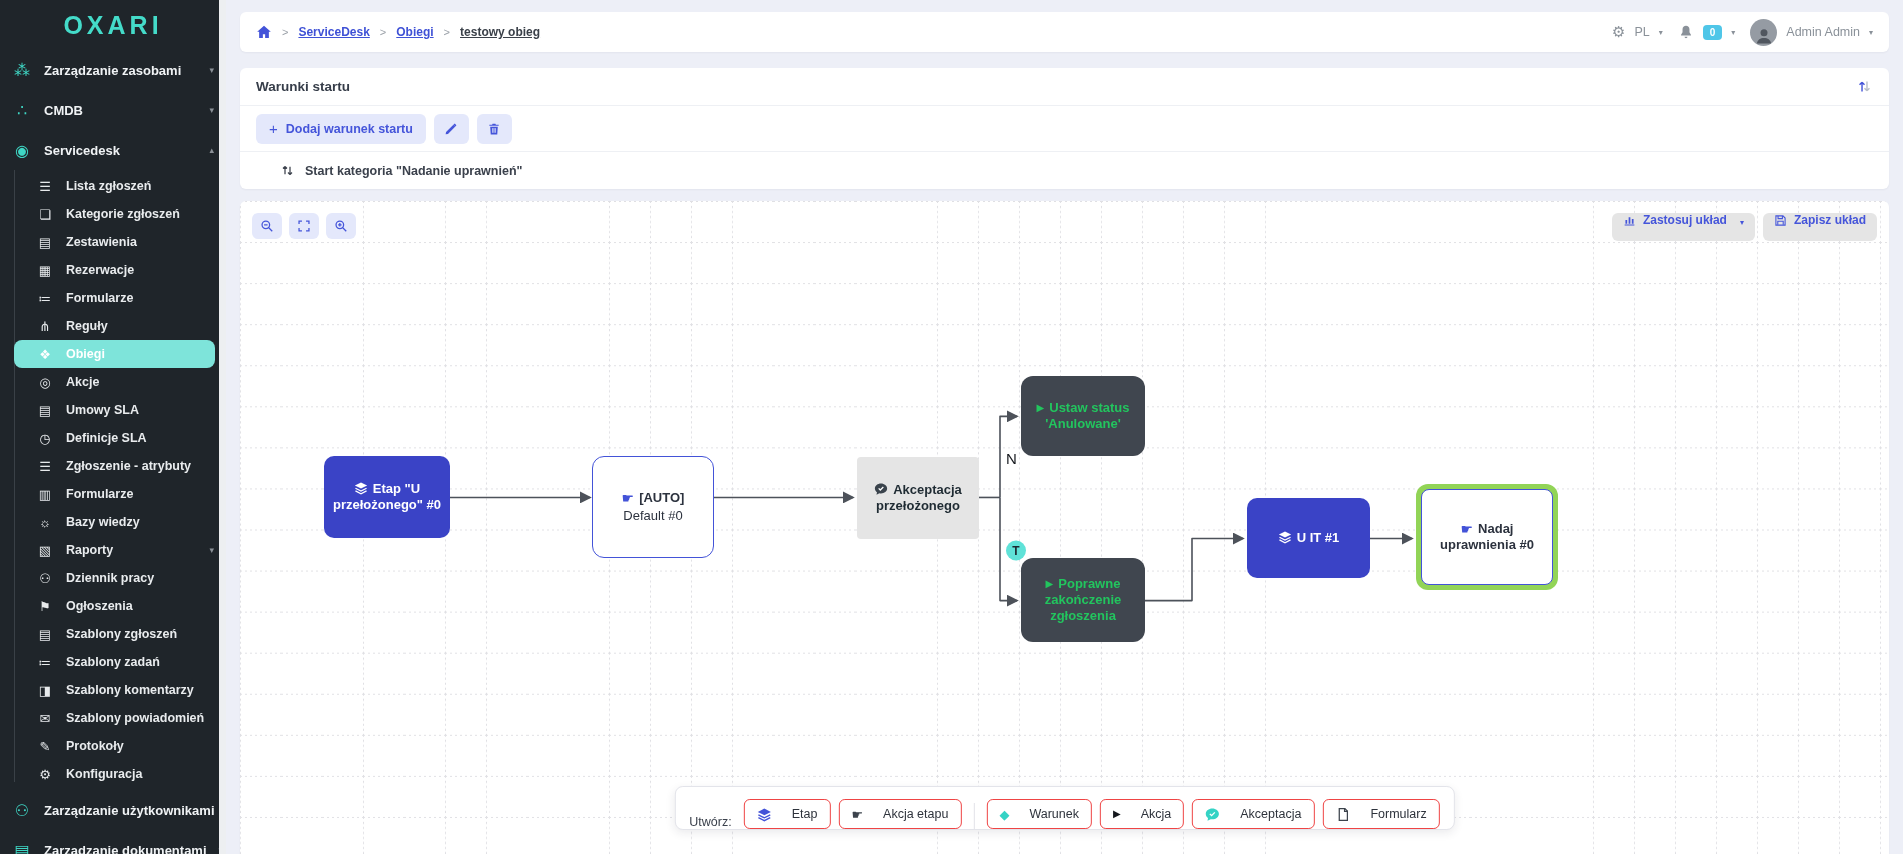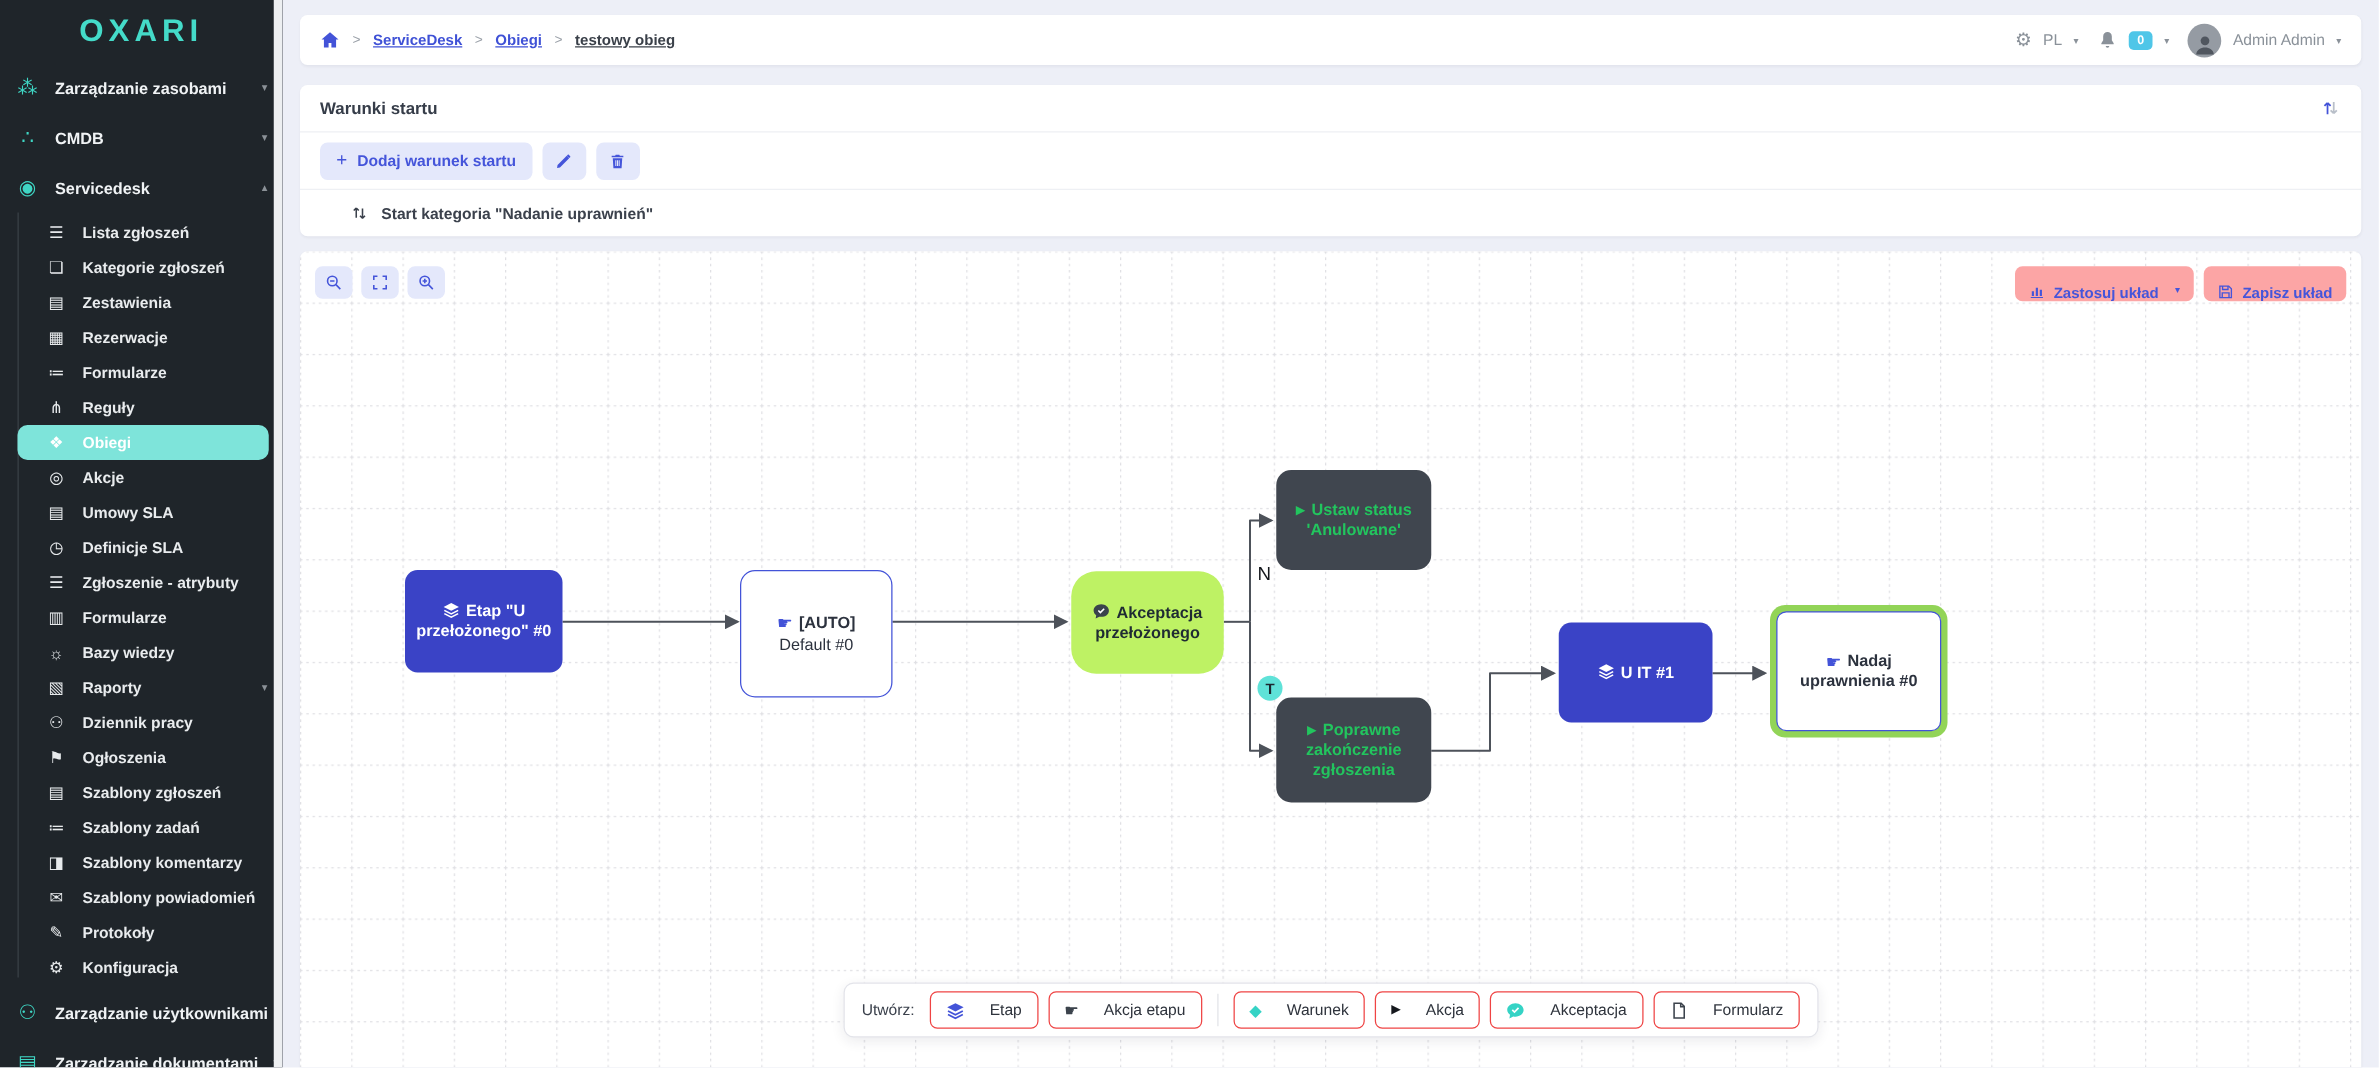--- a/index.html
+++ b/index.html
@@ -51,38 +51,38 @@
 .plus{font-size:15px;font-weight:400;line-height:1}
 .cond-item{display:flex;align-items:center;gap:10px;height:37px;padding:0 16px 0 40px;font-size:12.5px;font-weight:600;color:#3b414c}
 .swap-ic{width:15px;height:15px}
 
 .canvas-card{position:relative;flex:1;margin-top:12px;overflow:hidden;border-radius:6px 6px 0 0}
 .flow-svg{position:absolute;inset:0;width:100%;height:100%}
 .zoom-ctrl{position:absolute;left:12px;top:12px;display:flex;gap:7px}
 .zbtn{width:30px;height:26px;background:#e4e8fb;border:none;border-radius:6px;color:#4555da;display:flex;align-items:center;justify-content:center;cursor:pointer}
 .zbtn svg{width:14px;height:14px}
 .layout-ctrl{position:absolute;right:12px;top:12px;display:flex;gap:8px}
-.lbtn{display:flex;align-items:flex-start;gap:7px;height:27px;padding:14px 11px;background:#fca5a5;border:none;border-radius:6px;color:#4555da;font-size:12px;font-weight:700;cursor:pointer;font-family:inherit}
+.lbtn{display:flex;align-items:flex-end;gap:7px;height:27px;padding:14px 11px;background:#e5e5e5;border:none;border-radius:6px;color:#4555da;font-size:12px;font-weight:700;cursor:pointer;font-family:inherit}
 .lbtn svg{width:13px;height:13px}
 .lbtn .chev{color:#4555da;margin-left:6px}
 .node{position:absolute;display:flex;align-items:center;justify-content:center;text-align:center;font-size:13px;font-weight:600;line-height:1.25;padding:6px;cursor:grab}
 .n-indigo{background:#3a43c6;color:#fff;border-radius:10px}
 .n-outline{background:#fff;border:1.5px solid #4353d8;color:#2c323e;border-radius:12px}
-.n-teal{background:#bef264;color:#1f2b33;border-radius:20px}
+.n-teal{background:#e5e5e5;color:#1f2b33;border-radius:4px}
 .n-dark{background:#40464f;color:#22c55e;border-radius:12px}
 .sel-frame{position:absolute;background:#92d457;border-radius:12px;padding:5px;display:flex;cursor:grab}
 .sel-frame .node{position:relative;flex:1;border-radius:8px}
 .nic{display:inline-block;vertical-align:-2px;margin-right:5px}
 .nic svg{width:14px;height:14px}
 .gi{line-height:1}
 .glyph-hand{color:#4353d8;font-size:14px;margin-right:5px;vertical-align:-1px}
 .play-ic{font-size:10px;margin-right:5px;vertical-align:1px}
 .auto-l2{font-weight:400;margin-top:2px}
 
-.create-bar{position:absolute;left:50%;bottom:24px;transform:translateX(-50%);display:flex;align-items:center;gap:8px;background:#fff;border:1px solid #e3e4ea;border-radius:8px;box-shadow:0 3px 10px rgba(30,35,50,.09);padding:0 14px;height:44px;white-space:nowrap}
+.create-bar{position:absolute;left:50%;bottom:24px;transform:translateX(-50%);display:flex;align-items:flex-end;gap:8px;background:#fff;border:1px solid #e3e4ea;border-radius:8px;box-shadow:0 3px 10px rgba(30,35,50,.09);padding:0 14px;height:44px;white-space:nowrap}
 .cb-label{font-size:12.5px;color:#3b414c;margin-right:4px}
 .cb-btn{display:flex;align-items:center;gap:20px;height:30px;padding:0 12px;background:#fff;border:1px solid #ef4444;border-radius:6px;font-size:12.5px;font-weight:500;color:#2e333c;cursor:pointer;font-family:inherit}
 .cb-btn svg{width:15px;height:15px}
 .cb-div{width:1px;height:26px;background:#e2e3e8;margin:0 4px}
 .t-indigo{color:#4353d8}.t-teal{color:#35d3c5}.t-dark{color:#3c434c}.t-black{color:#15181d}
 .gi-sm{font-size:13px}
 </style>
 </head>
 <body>
 

